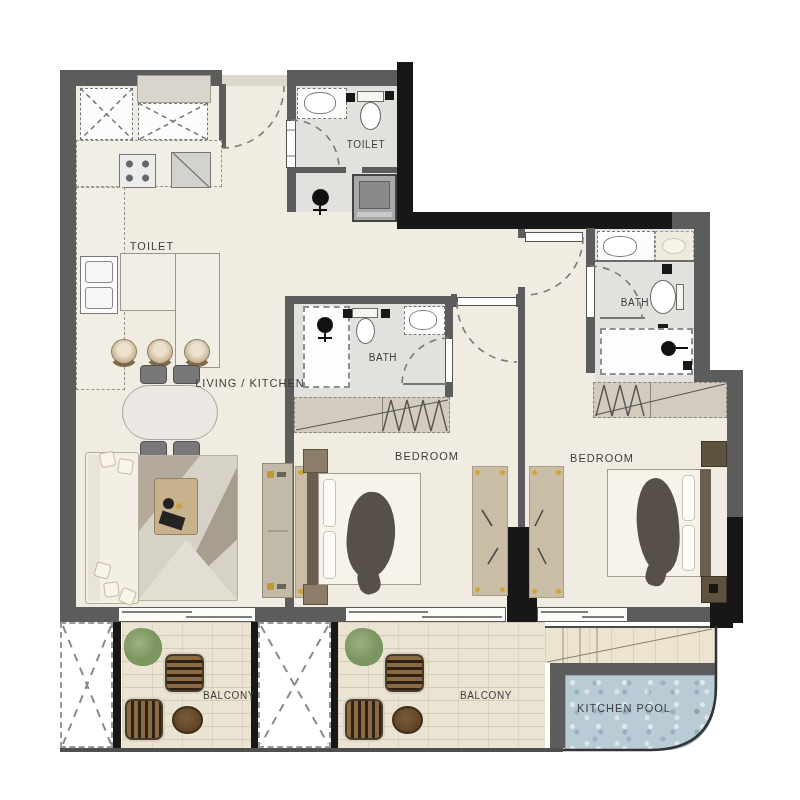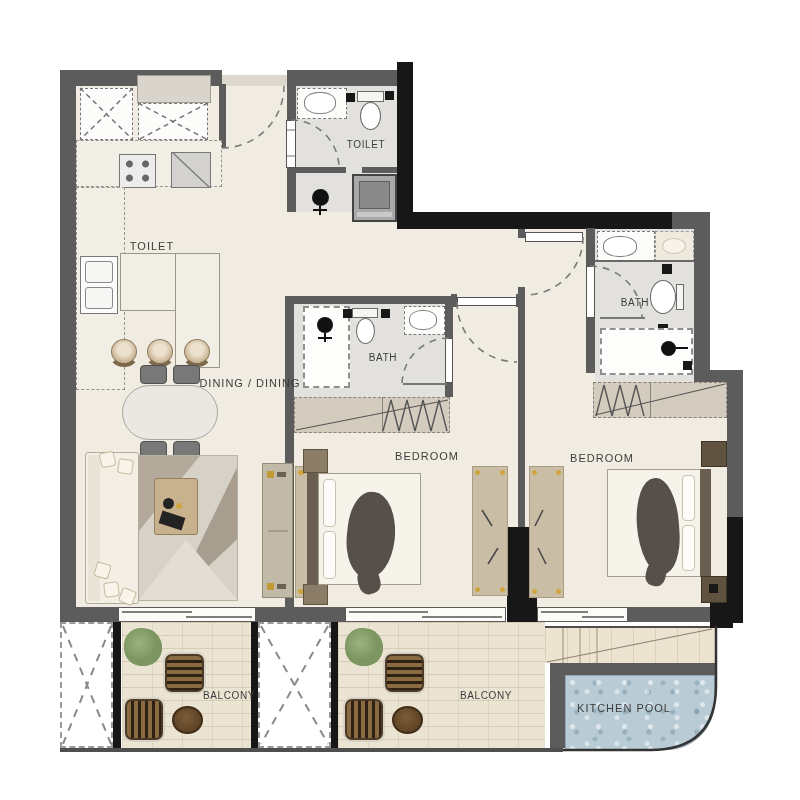--- a/index.html
+++ b/index.html
@@ -317,21 +317,21 @@
     <line x1="60" y1="750" x2="563" y2="750" stroke="#4f4f4f" stroke-width="4"></line>
 
     <g stroke="#4a4a4a" stroke-width="1.6">
       <path d="M482 510 L492 526 M498 548 L488 564"></path>
       <path d="M543 510 L535 526 M538 548 L546 564"></path>
     </g>
   </svg>
 
   <div class="label" style="left:152px;top:240px">TOILET</div>
   <div class="label sm" style="left:366px;top:139px">TOILET</div>
-  <div class="label" style="left:250px;top:377px">DINING / DINING</div>
+  <div class="label" style="left:250px;top:377px">LIVING / KITCHEN</div>
   <div class="label sm" style="left:383px;top:352px">BATH</div>
   <div class="label sm" style="left:635px;top:297px">BATH</div>
   <div class="label" style="left:427px;top:450px">BEDROOM</div>
   <div class="label" style="left:602px;top:452px">BEDROOM</div>
   <div class="label sm" style="left:229px;top:690px">BALCONY</div>
   <div class="label sm" style="left:486px;top:690px">BALCONY</div>
   <div class="label" style="left:624px;top:702px">KITCHEN POOL</div>
 
 </div>
 

